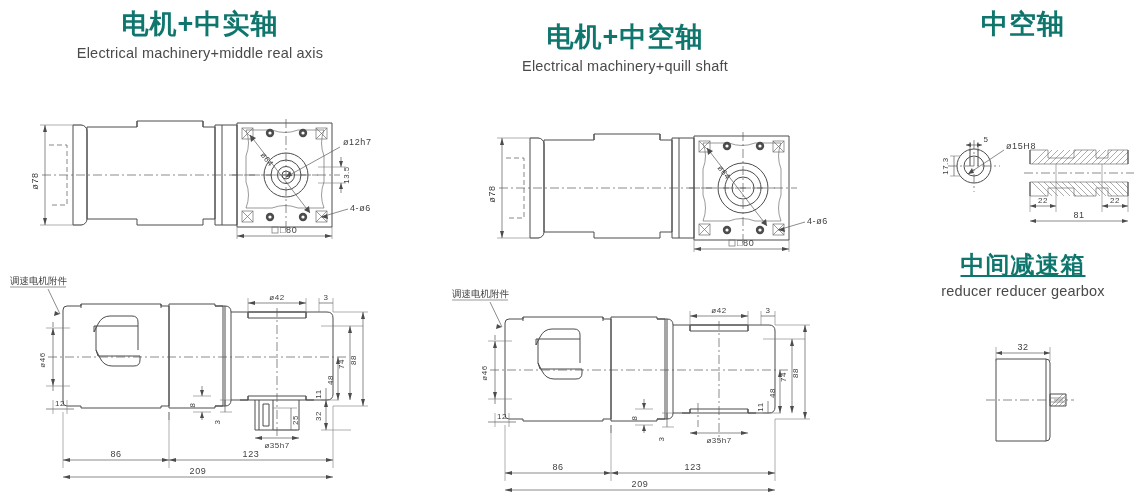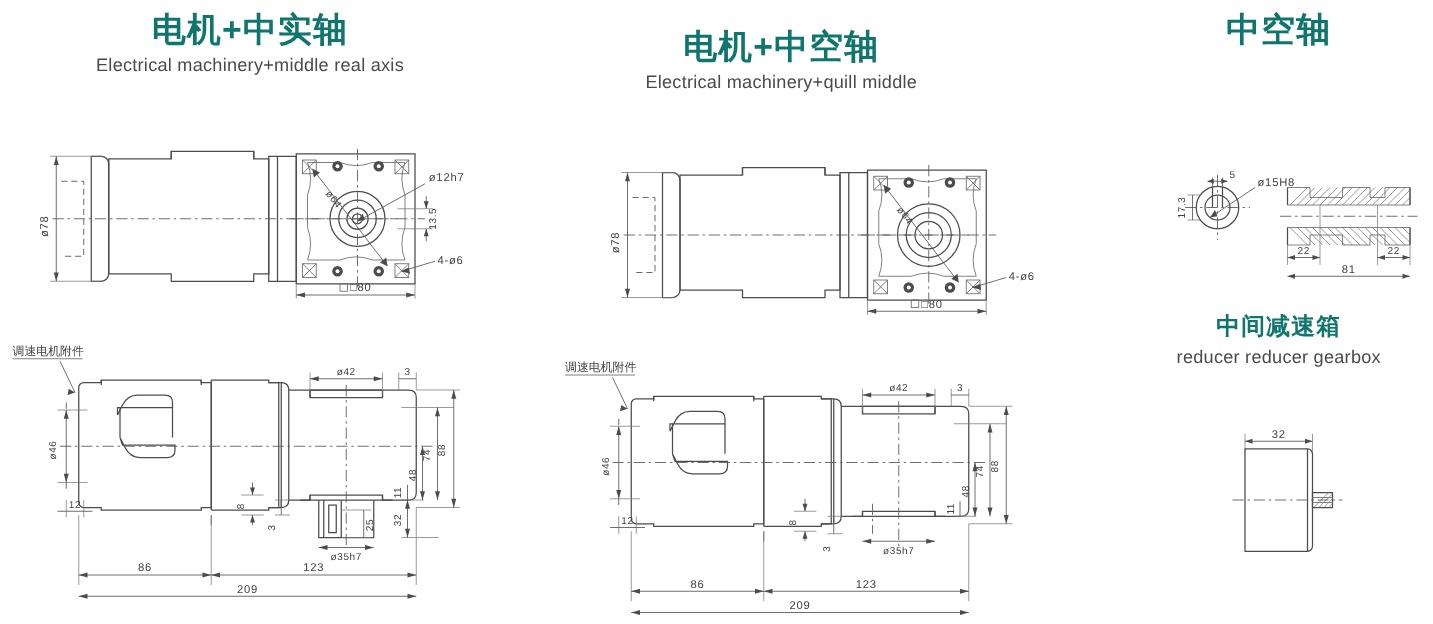--- a/index.html
+++ b/index.html
@@ -215,21 +215,21 @@
     <path class="dim" d="M55 205 h270"></path>
     <path class="sol" d="M55 205 l7 -2 v4 z M325 205 l-7 -2 v4 z"></path>
     <text class="t" x="190" y="202" text-anchor="middle">209</text>
   </svg>
 </div>
 
 <div class="panel" style="left:405px;top:13px;width:440px;height:366px;">
 
   <div style="padding-top:10px;">
     <div class="h-cn">电机+中空轴</div>
-    <div class="h-en">Electrical machinery+quill middle</div>
+    <div class="h-en">Electrical machinery+quill shaft</div>
   </div>
 
   <svg style="position:absolute;left:70px;top:105px;" width="350" height="140" viewBox="0 0 350 140">
     <path class="ln" d="M55 20 h8 a6 6 0 0 1 6 6 v88 a6 6 0 0 1 -6 6 h-8 z"></path>
     <path class="ln" d="M69 22 h50 v-6 h66 v6 h12 v92 h-12 v6 h-66 v-6 h-50 z"></path>
     <path class="ln" d="M119 16 v6 M185 16 v6"></path>
     <path class="ln" d="M197 20 h22 v100 h-22 z"></path>
     <path class="ln" d="M204 20 v100"></path>
     <path class="hid" d="M31 40 h18 v60 h-18"></path>
     <path class="ext" d="M22 20 h42 M22 120 h42"></path>
@@ -406,21 +406,21 @@
 
     <path class="dim" d="M104 103 h98"></path>
     <path class="sol" d="M104 103 l6 -2 v4 z M202 103 l-6 -2 v4 z"></path>
     <text class="t" x="153" y="100" text-anchor="middle">81</text>
   </svg>
 </div>
 
 <div class="panel" style="left:900px;top:252px;width:246px;height:247px;">
 
   <div>
-    <div class="h-cn" style="font-size:19px;">中间减速箱</div>
+    <div class="h-cn" style="font-size:24px;text-decoration:underline;">中间减速箱</div>
     <div class="h-en" style="font-size:14.5px;">reducer reducer gearbox</div>
   </div>
 
   <svg style="position:absolute;left:80px;top:85px;" width="140" height="130" viewBox="0 0 140 130">
 
     <path class="ln" d="M16 22 h50 a4 4 0 0 1 4 4 v74 a4 4 0 0 1 -4 4 h-50 z"></path>
     <path class="ln" d="M66 22 v82"></path>
 
     <path class="ln" d="M70 57 h16 v12 h-16 z"></path>
     <g stroke="#5a5a5a" stroke-width=".5">

